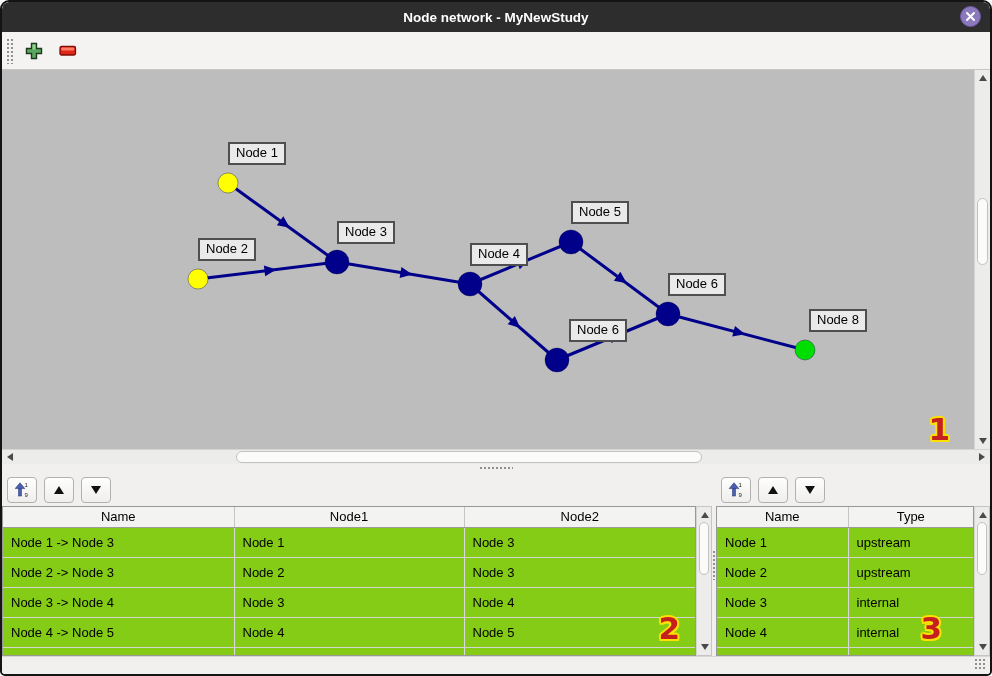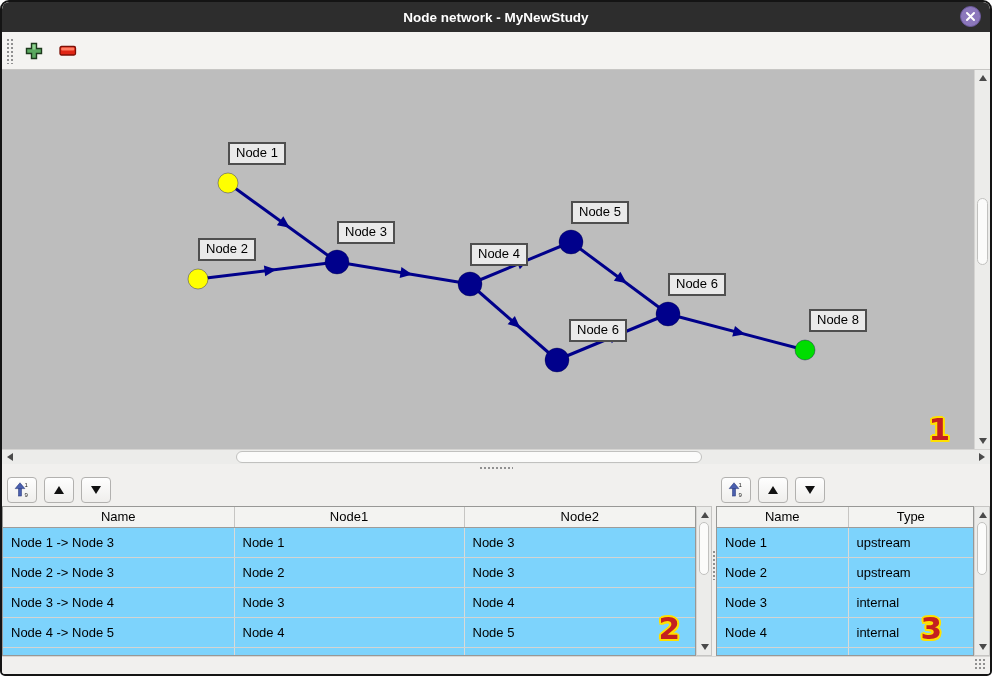--- a/index.html
+++ b/index.html
@@ -90,21 +90,21 @@
   .table-wrap { flex:none; height:150px; display:flex; position:relative; }
   .table-clip { flex:1; overflow:hidden; border:1px solid #989896; background:#fff; }
   table { border-collapse:collapse; width:100%; table-layout:fixed; font-size:13px; color:#000; }
   th {
     height:20px; background:#f3f3f1; font-weight:normal; text-align:center;
     border-right:1px solid #c6c5c3; border-bottom:1px solid #9d9c9a; padding:0;
     font-size:13px;
   }
   th:last-child { border-right:none;margin-top:16px; }
   td {
-    height:30px; background:#7dd3fc; padding:0 4px 0 8px;
+    height:30px; background:#84cc16; padding:0 4px 0 8px;
     border-right:1px solid #dadad8; border-bottom:1px solid #d4d4d2;
     white-space:nowrap; overflow:hidden;
   }
   td:last-child { border-right:none; }
   .tbl-vscroll { width:16px; flex:none; background:#ececea; border:1px solid #c6c5c3; border-left:1px solid #d5d4d2; position:relative; }
   
   .statusbar { flex:1; position:relative; border-top:1px solid #d8d7d5; background:#f1f0ee; }
   .sizegrip { position:absolute; right:3px; bottom:3px; width:13px; height:13px; }
 </style>
 </head>

